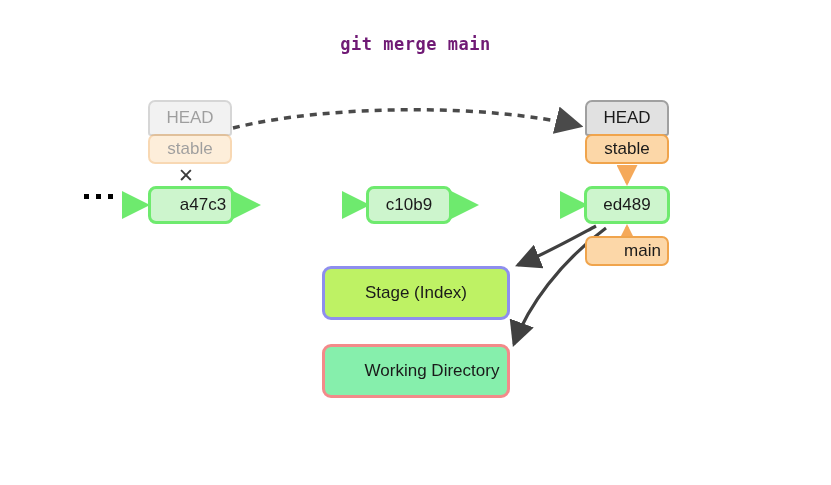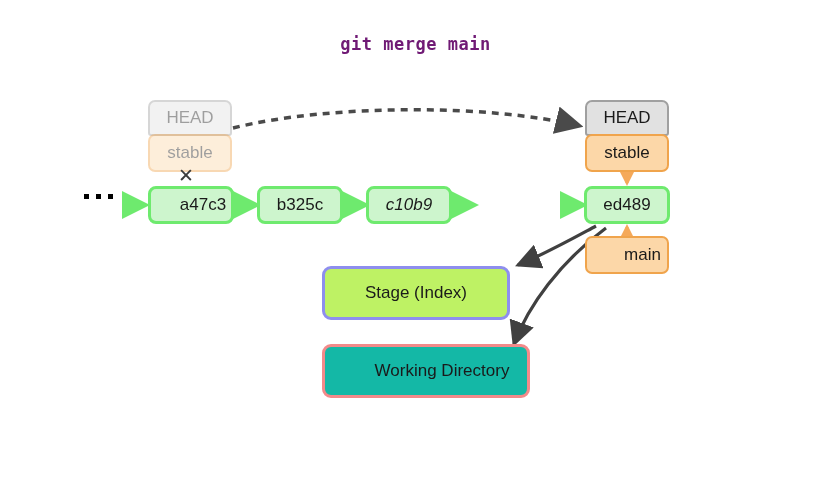--- a/index.html
+++ b/index.html
@@ -56,21 +56,21 @@
     height: 38px;
     background: #cdf5cd;
     border: 3px solid #6eea6e;
     border-radius: 8px;
     font-size: 17px;
   }
 
   
   .ref {
     width: 84px;
-    height: 38px;
+    height: 30px;
     background: #fcd7a8;
     border: 2px solid #f0a44c;
     border-radius: 7px;
     font-size: 17px;
   }
 
   
   .head {
     width: 84px;
     height: 36px;
@@ -86,39 +86,39 @@
   
   .stage {
     width: 188px;
     height: 54px;
     background: #bef264;
     border: 3px solid #8e8eee;
     border-radius: 9px;
     font-size: 17px;
   }
   .workdir {
-    width: 208px;
+    width: 188px;
     height: 54px;
-    background: #14b8a6;
+    background: #86efac;
     border: 3px solid #f38a8a;
     border-radius: 9px;
     font-size: 17px;
     padding-left: 32px;
   }
 
   
   #head-old   { left: 148px; top: 100px; }
   #stable-old { left: 148px; top: 134px; }
   #head-new   { left: 585px; top: 100px; }
   #stable-new { left: 585px; top: 134px; }
   #main-ref   { left: 585px; top: 236px; padding-left: 31px; }
 
   #c-a47c3 { left: 148px; top: 186px; padding-left: 24px; }
   #c-b325c { left: 257px; top: 186px; }
-  #c-c10b9 { left: 366px; top: 186px; font-style: italic; }
+  #c-c10b9 { left: 366px; top: 186px; }
   #c-da985 { left: 475px; top: 186px; }
   #c-ed489 { left: 584px; top: 186px; }
 
   #stage-box   { left: 322px; top: 266px; }
   #workdir-box { left: 322px; top: 344px; }
 
   .ellipsis {
     position: absolute;
     left: 84px;
     top: 194px;
@@ -190,21 +190,20 @@
     <span></span>
     <span></span>
   </div>
 
   <div class="node head faded" id="head-old">HEAD</div>
   <div class="node ref faded" id="stable-old">stable</div>
 
   <div class="xmark">✕</div>
 
   <div class="node commit" id="c-a47c3">a47c3</div>
-  <div class="node commit" id="c-b325c">b325c</div>
   <div class="node commit" id="c-c10b9">c10b9</div>
   <div class="node commit" id="c-ed489">ed489</div>
 
   <div class="node head" id="head-new">HEAD</div>
   <div class="node ref" id="stable-new">stable</div>
   <div class="node ref" id="main-ref">main</div>
 
   <div class="node stage" id="stage-box">Stage (Index)</div>
   <div class="node workdir" id="workdir-box">Working Directory</div>
 

